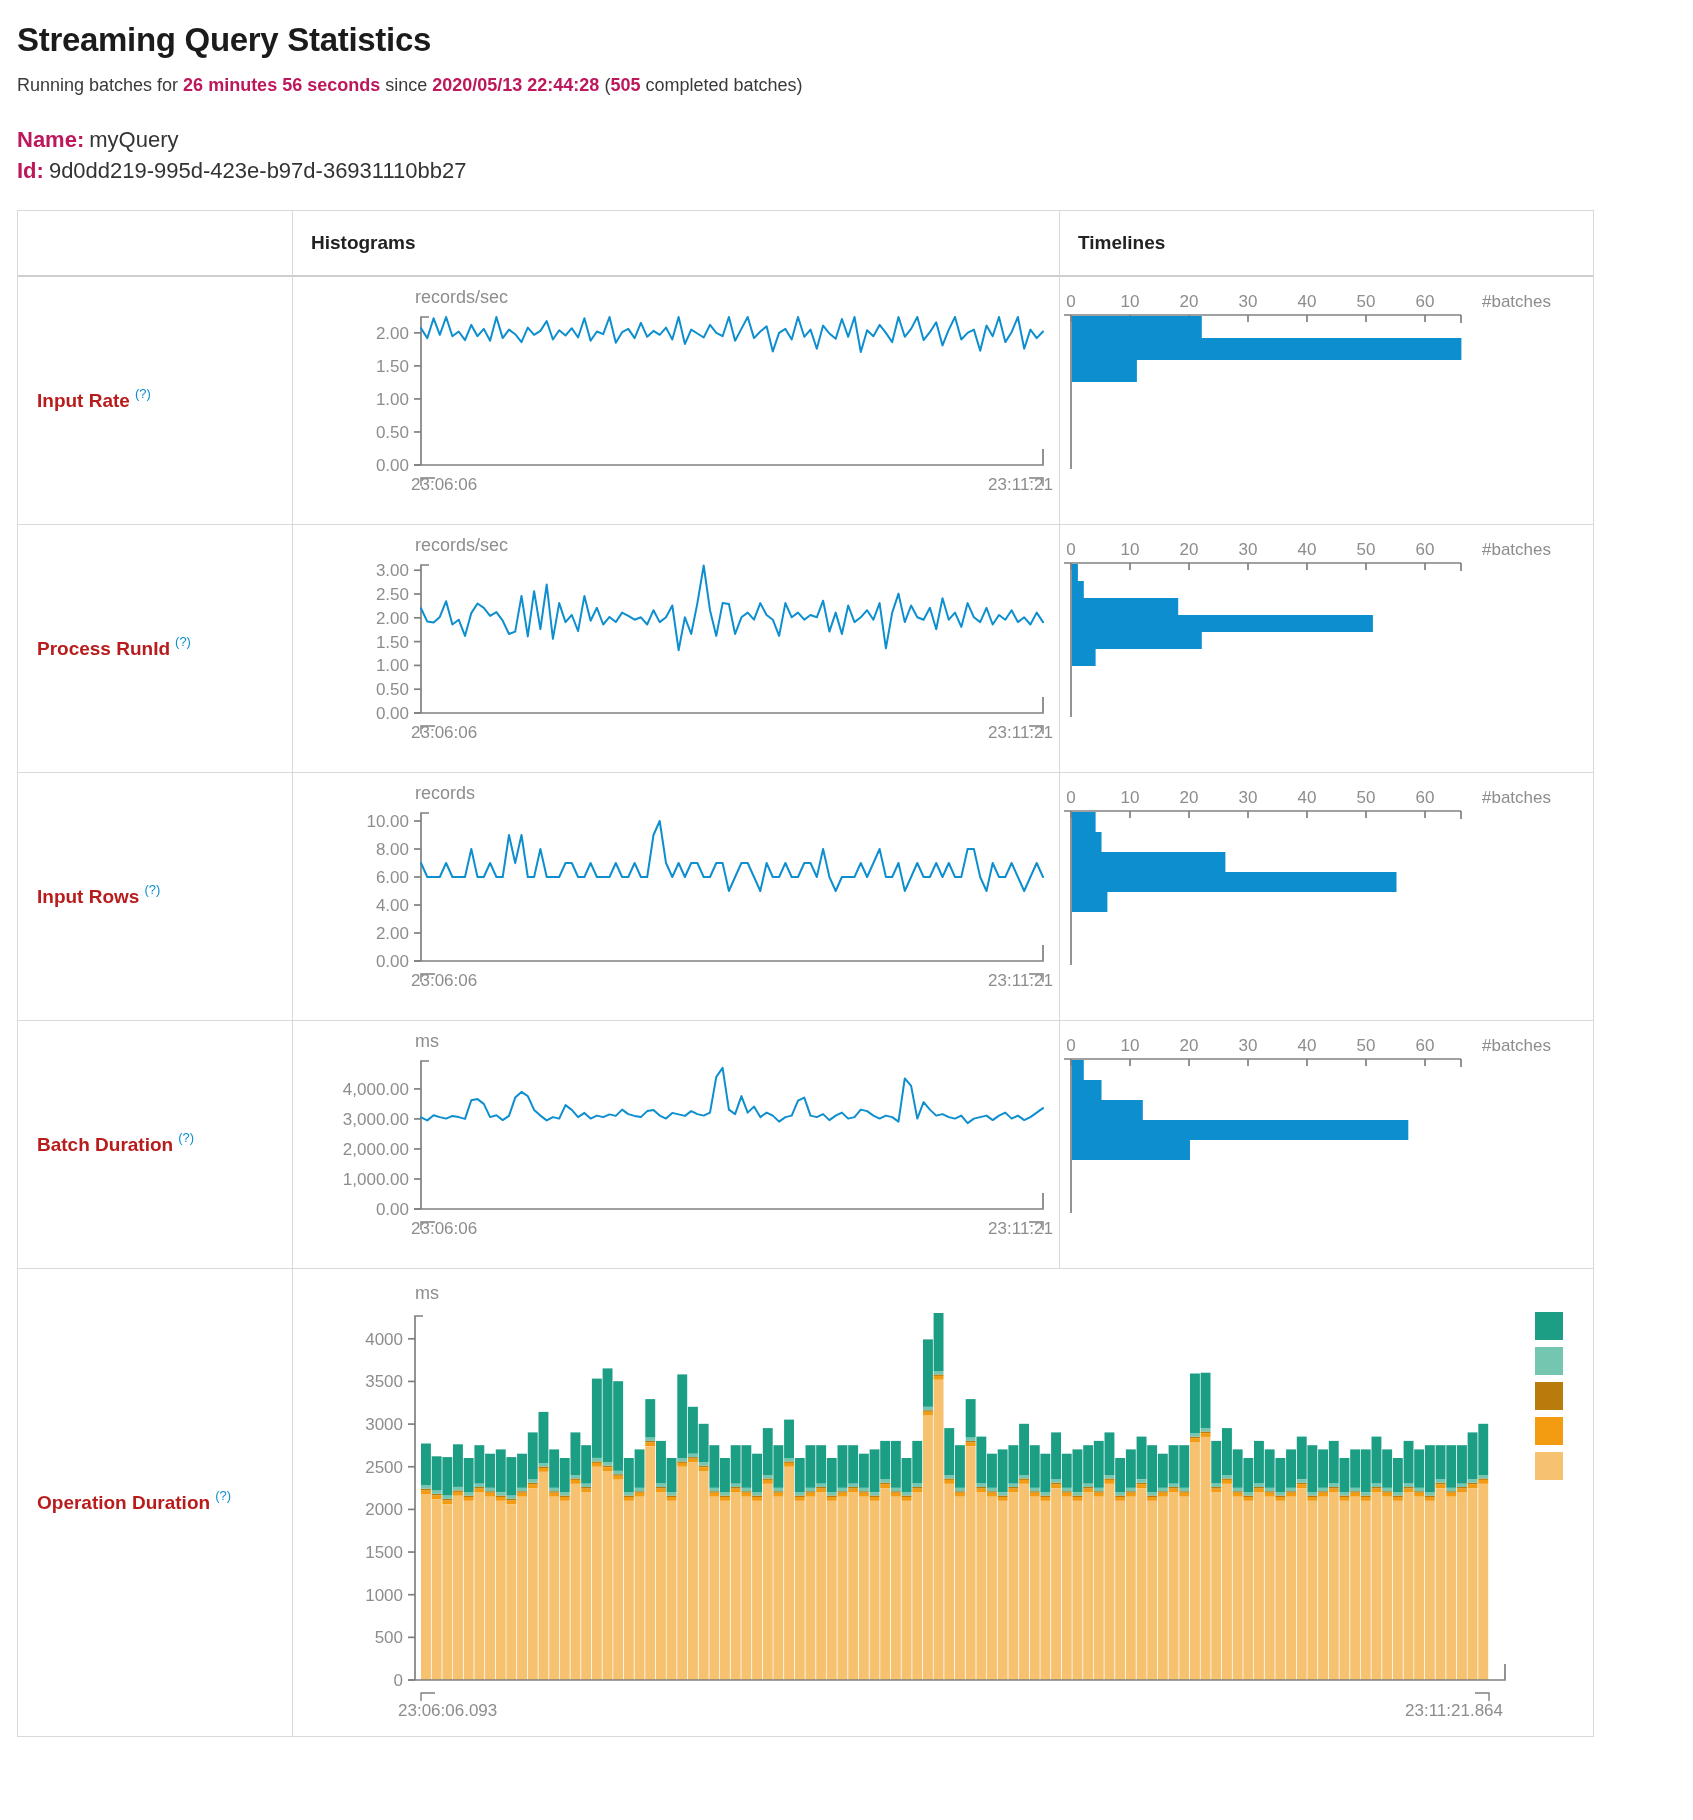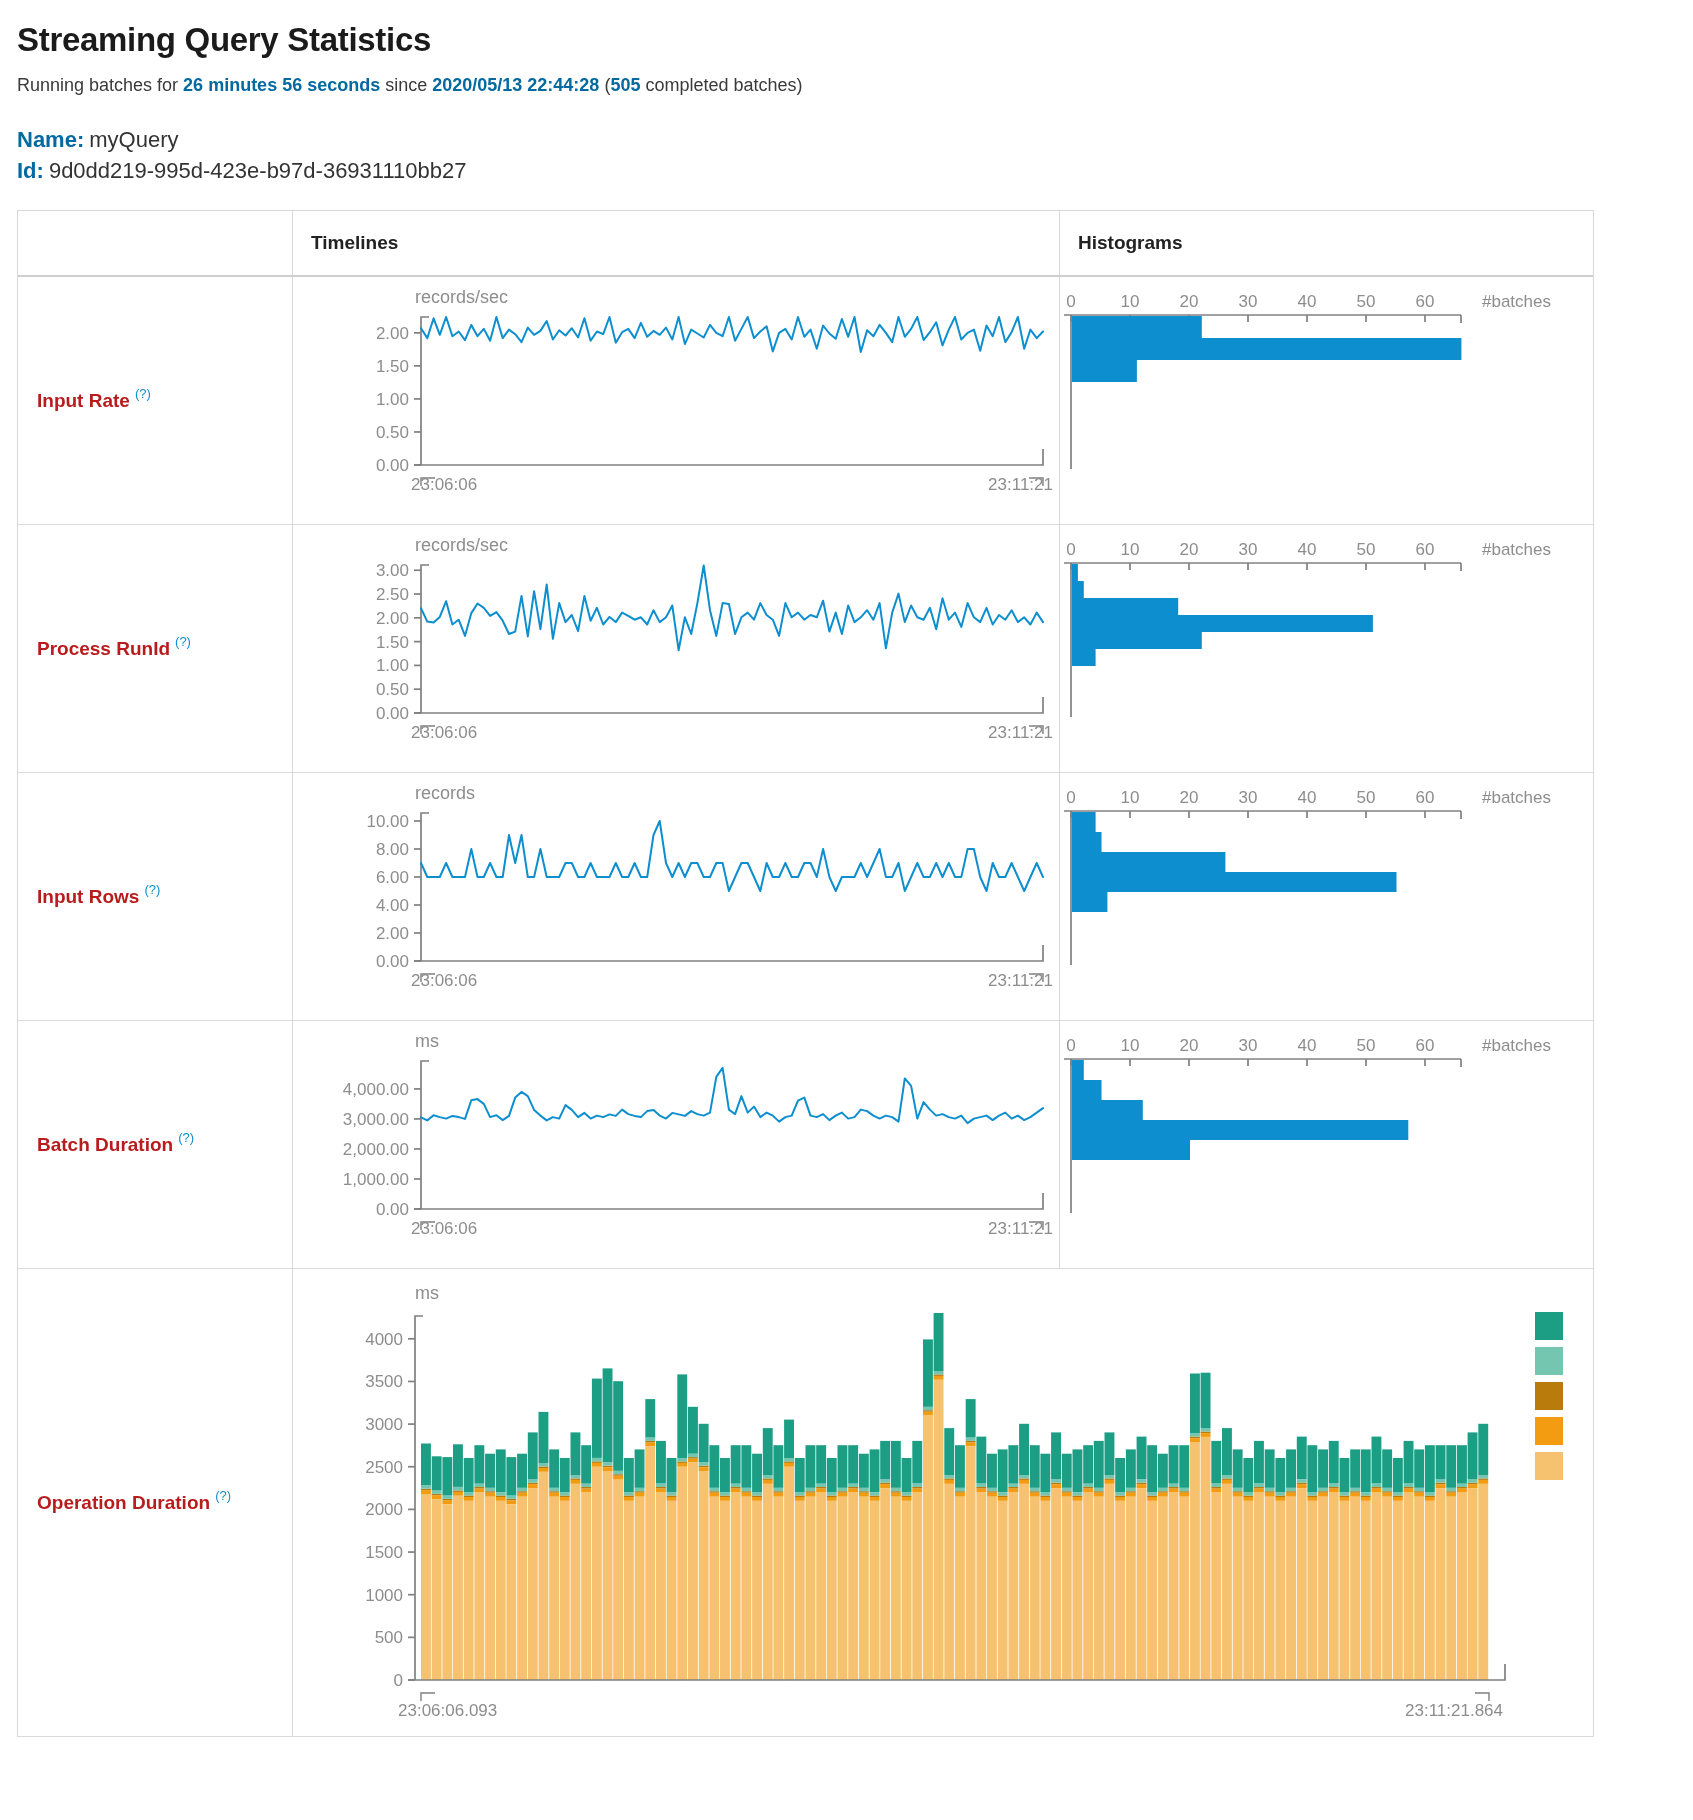--- a/index.html
+++ b/index.html
@@ -1,20 +1,20 @@
 <!DOCTYPE html>
 <html><head>
 <meta charset="utf-8">
 <style>
   html,body{margin:0;padding:0;background:#fff;}
   body{width:1693px;height:1820px;font-family:"Liberation Sans",sans-serif;color:#333;overflow:hidden;}
   .wrap{padding:21px 0 0 17px;border-radius:8px;}
   h1{margin:0;font-size:33px;font-weight:700;color:#1b1b1b;letter-spacing:-0.3px;}
   .subtitle{margin-top:16px;font-size:18px;color:#3a3a3a;}
-  .subtitle b,.meta b{color:#0369a1;margin-top:21px;}
+  .subtitle b,.meta b{color:#be185d;margin-top:21px;}
   .meta{margin-top:28px;font-size:22px;}
   .meta .line{line-height:31px;}
   .meta b{margin-right:5px;}
   .stat-table{margin-top:24px;width:1575px;border:1px solid #d9d9d9;}
   .thead{display:grid;grid-template-columns:274px 767px 534px;height:64px;border-bottom:2px solid #cfcfcf;}
   .thead .cell{display:flex;align-items:center;padding-left:18px;font-weight:700;font-size:19px;color:#222;}
   .trow{display:grid;grid-template-columns:274px 767px 534px;height:247px;border-bottom:1px solid #d9d9d9;}
   .oprow{display:grid;grid-template-columns:274px 1301px;height:467px;}
   .c2,.c3{border-left:1px solid #d9d9d9;}
   .label-cell{display:flex;align-items:flex-start;justify-content:flex-start;padding-left:19px;}
@@ -35,22 +35,22 @@
   </div>
 
   <div class="meta">
     <div class="line"><b>Name:</b><span>myQuery</span></div>
     <div class="line"><b>Id:</b><span>9d0dd219-995d-423e-b97d-36931110bb27</span></div>
   </div>
 
   <div class="stat-table">
     <div class="thead">
       <div class="cell c1"></div>
+      <div class="cell c3">Histograms</div>
       <div class="cell c2">Timelines</div>
-      <div class="cell c3">Histograms</div>
     </div>
 
     <div class="trow">
       <div class="label-cell c1">
           <div class="label-inner">
             <span class="rowlabel">Input Rate</span>
             <sup class="help">(?)</sup>
           </div>
         </div>
       <div class="c2">

